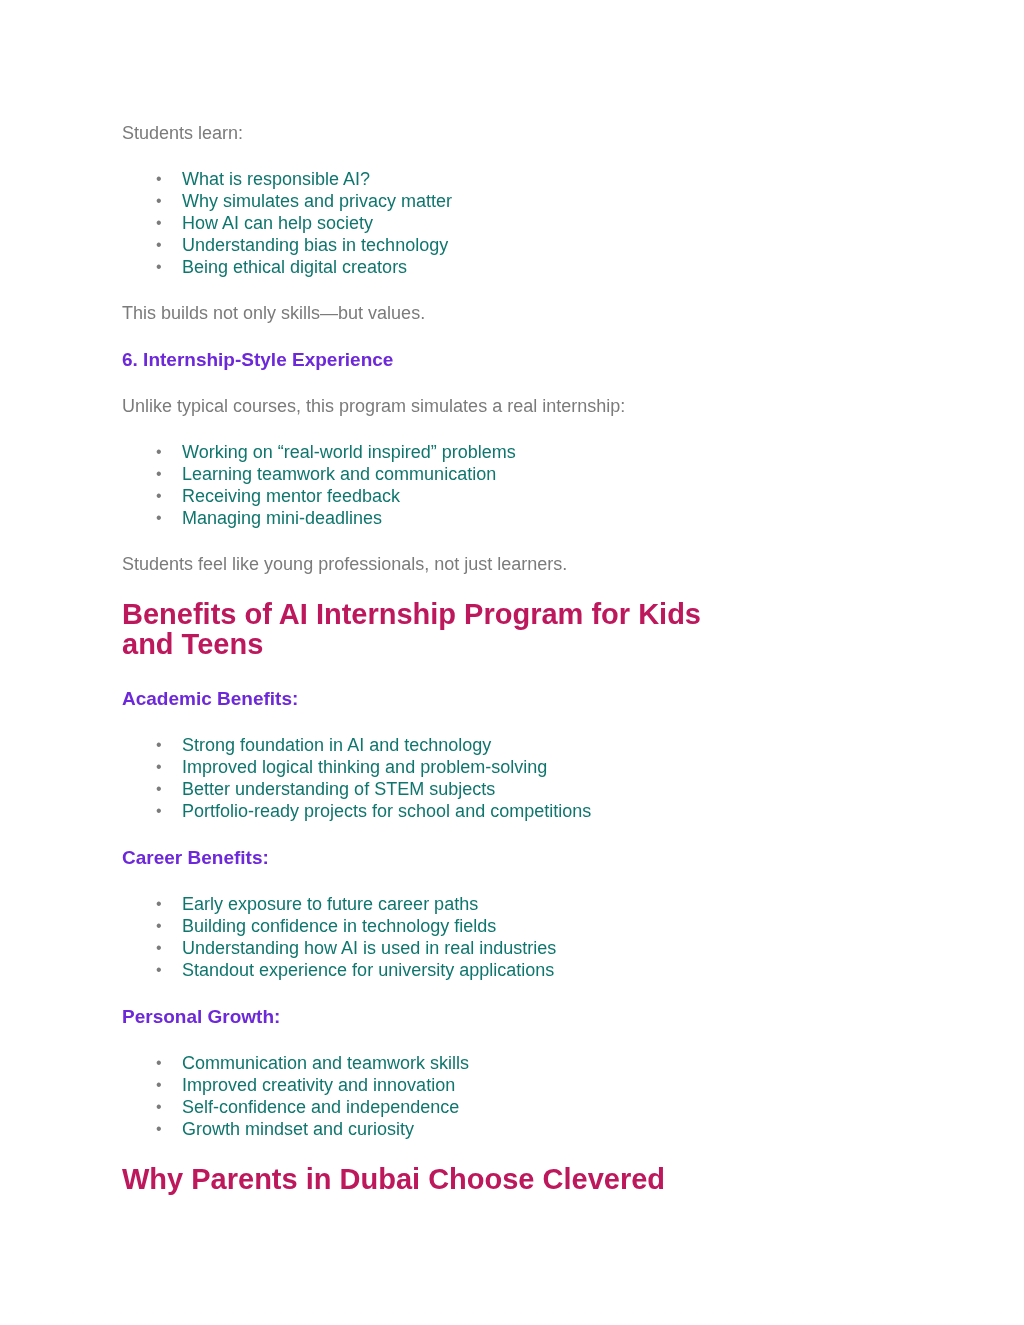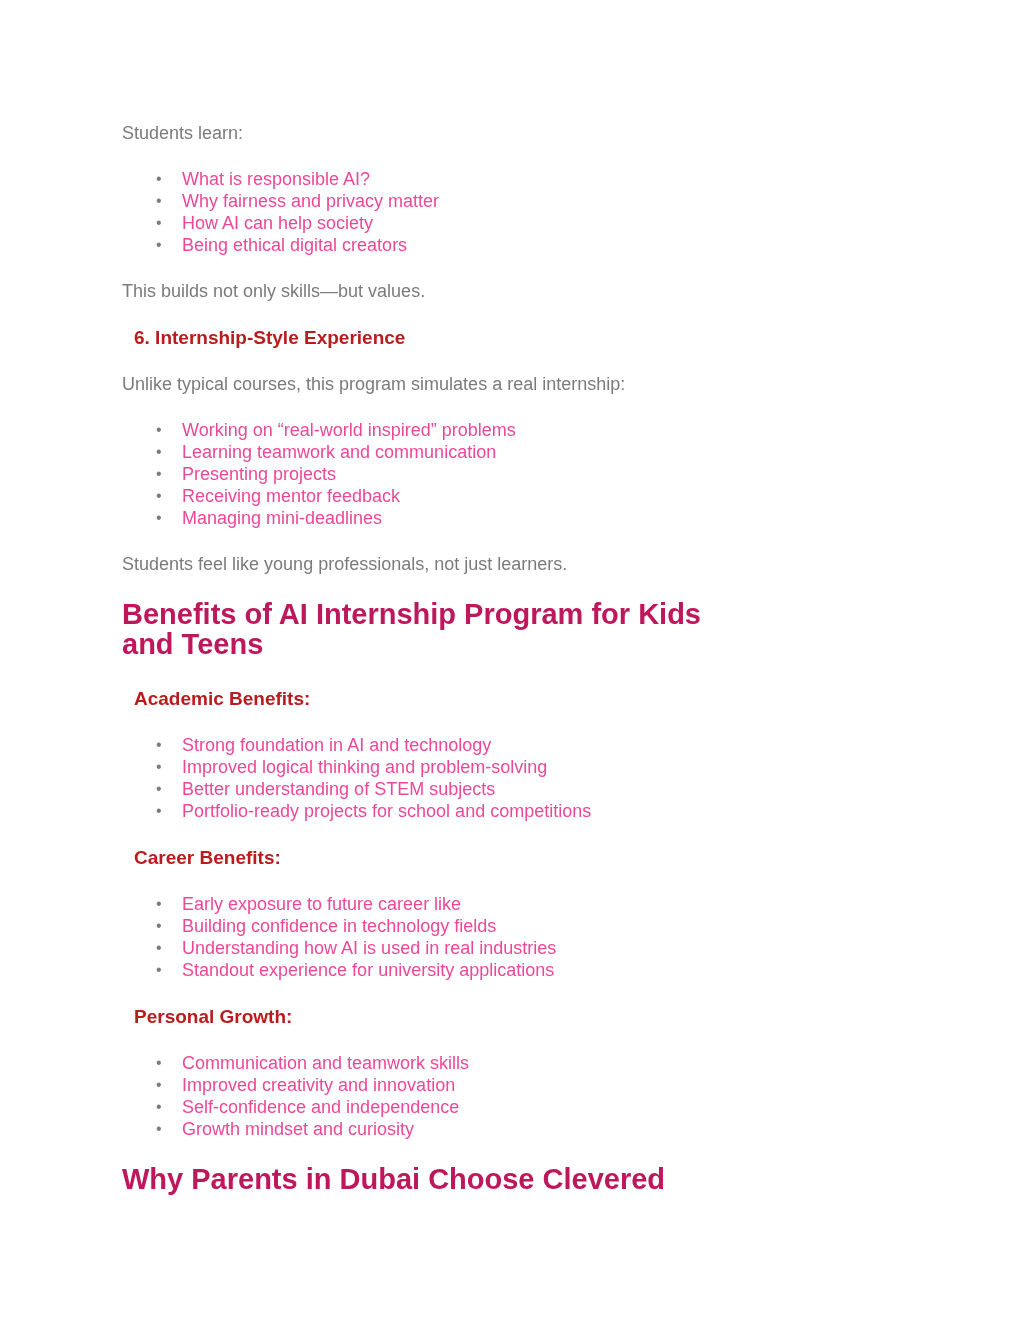--- a/index.html
+++ b/index.html
@@ -26,69 +26,69 @@
   .bold-inline { font-weight: normal; }
   ul.bullet-list {
     list-style: none;
     margin: 24px 0;
     padding-left: 60px;
   }
   ul.bullet-list li {
     position: relative;
     font-size: 18px;
     line-height: 22px;
-    color: #ec4899;
+    color: #0f766e;
   }
   ul.bullet-list li::before {
     content: "\2022";
     position: absolute;
     left: -26px;
     top: 0;
     font-size: 16px;
     color: #7b7b7b;
   }
   h3.sub-heading {
     font-size: 19px;
     line-height: 23px;
     font-weight: bold;
-    color: #b91c1c;
-    margin: 24px 12px;
+    color: #6d28d9;
+    margin: 24px 0;
   }
   h2.section-heading {
     font-size: 29px;
     line-height: 30px;
     font-weight: bold;
     color: #be185d;
     margin: 24px 0 28px 0;
   }
 </style>
 </head>
 <body>
 
 <main class="doc-page">
 
   <p class="para">Students learn:</p>
 
   <ul class="bullet-list">
       <li>What is responsible AI?</li>
-      <li>Why fairness and privacy matter</li>
+      <li>Why simulates and privacy matter</li>
       <li>How AI can help society</li>
+      <li>Understanding bias in technology</li>
       <li>Being ethical digital creators</li>
     </ul>
 
   <p class="para">This builds not only skills—but values.</p>
 
   <h3 class="sub-heading">6. Internship-Style Experience</h3>
 
   <p class="para">Unlike typical courses, this program simulates a real internship:</p>
 
   <ul class="bullet-list">
       <li>Working on “real-world inspired” problems</li>
       <li>Learning teamwork and communication</li>
-      <li>Presenting projects</li>
       <li>Receiving mentor feedback</li>
       <li>Managing mini-deadlines</li>
     </ul>
 
   <p class="para">
     <span>Students feel like </span><span class="bold-inline">young professionals</span><span>, not just learners.</span>
   </p>
 
   <h2 class="section-heading">Benefits of AI Internship Program for Kids and Teens</h2>
 
@@ -97,21 +97,21 @@
   <ul class="bullet-list">
       <li>Strong foundation in AI and technology</li>
       <li>Improved logical thinking and problem-solving</li>
       <li>Better understanding of STEM subjects</li>
       <li>Portfolio-ready projects for school and competitions</li>
     </ul>
 
   <h3 class="sub-heading">Career Benefits:</h3>
 
   <ul class="bullet-list">
-      <li>Early exposure to future career like</li>
+      <li>Early exposure to future career paths</li>
       <li>Building confidence in technology fields</li>
       <li>Understanding how AI is used in real industries</li>
       <li>Standout experience for university applications</li>
     </ul>
 
   <h3 class="sub-heading">Personal Growth:</h3>
 
   <ul class="bullet-list">
       <li>Communication and teamwork skills</li>
       <li>Improved creativity and innovation</li>

